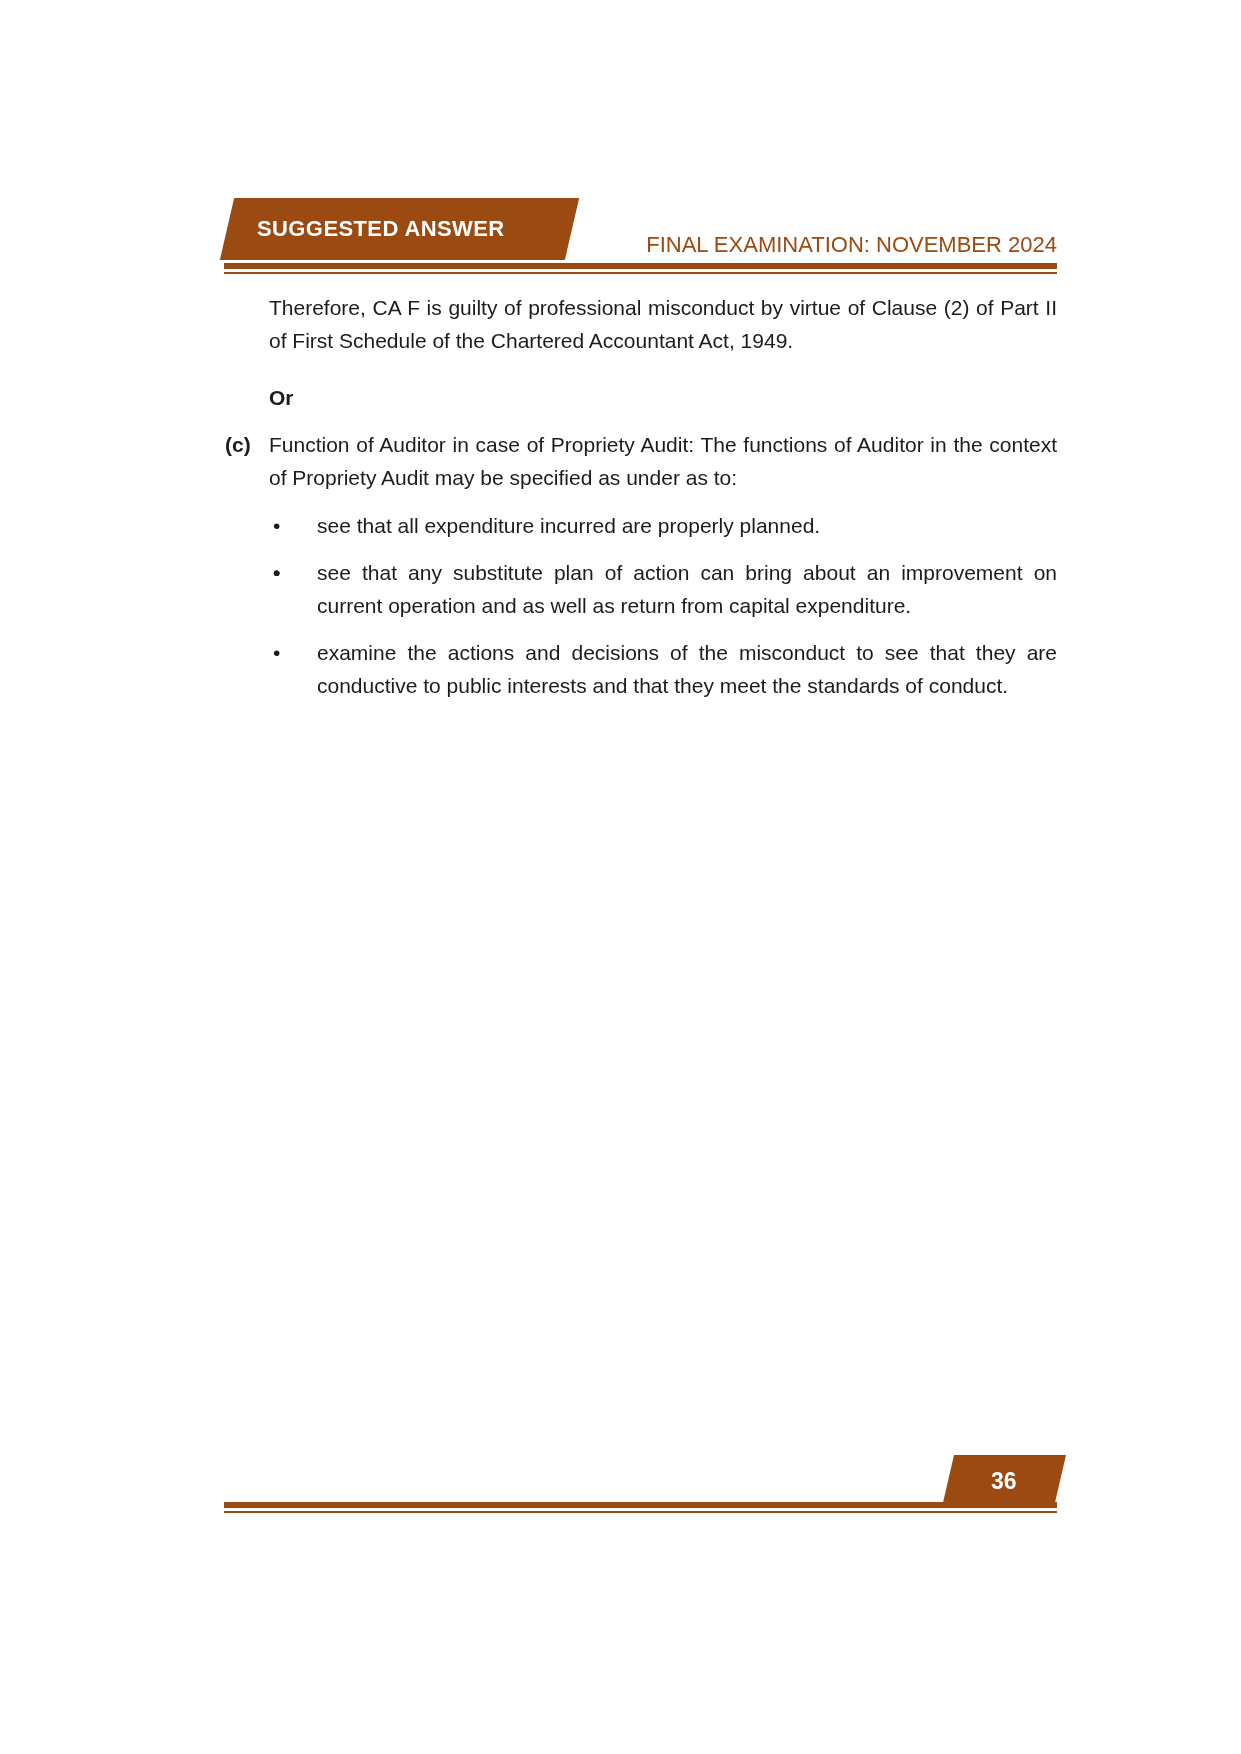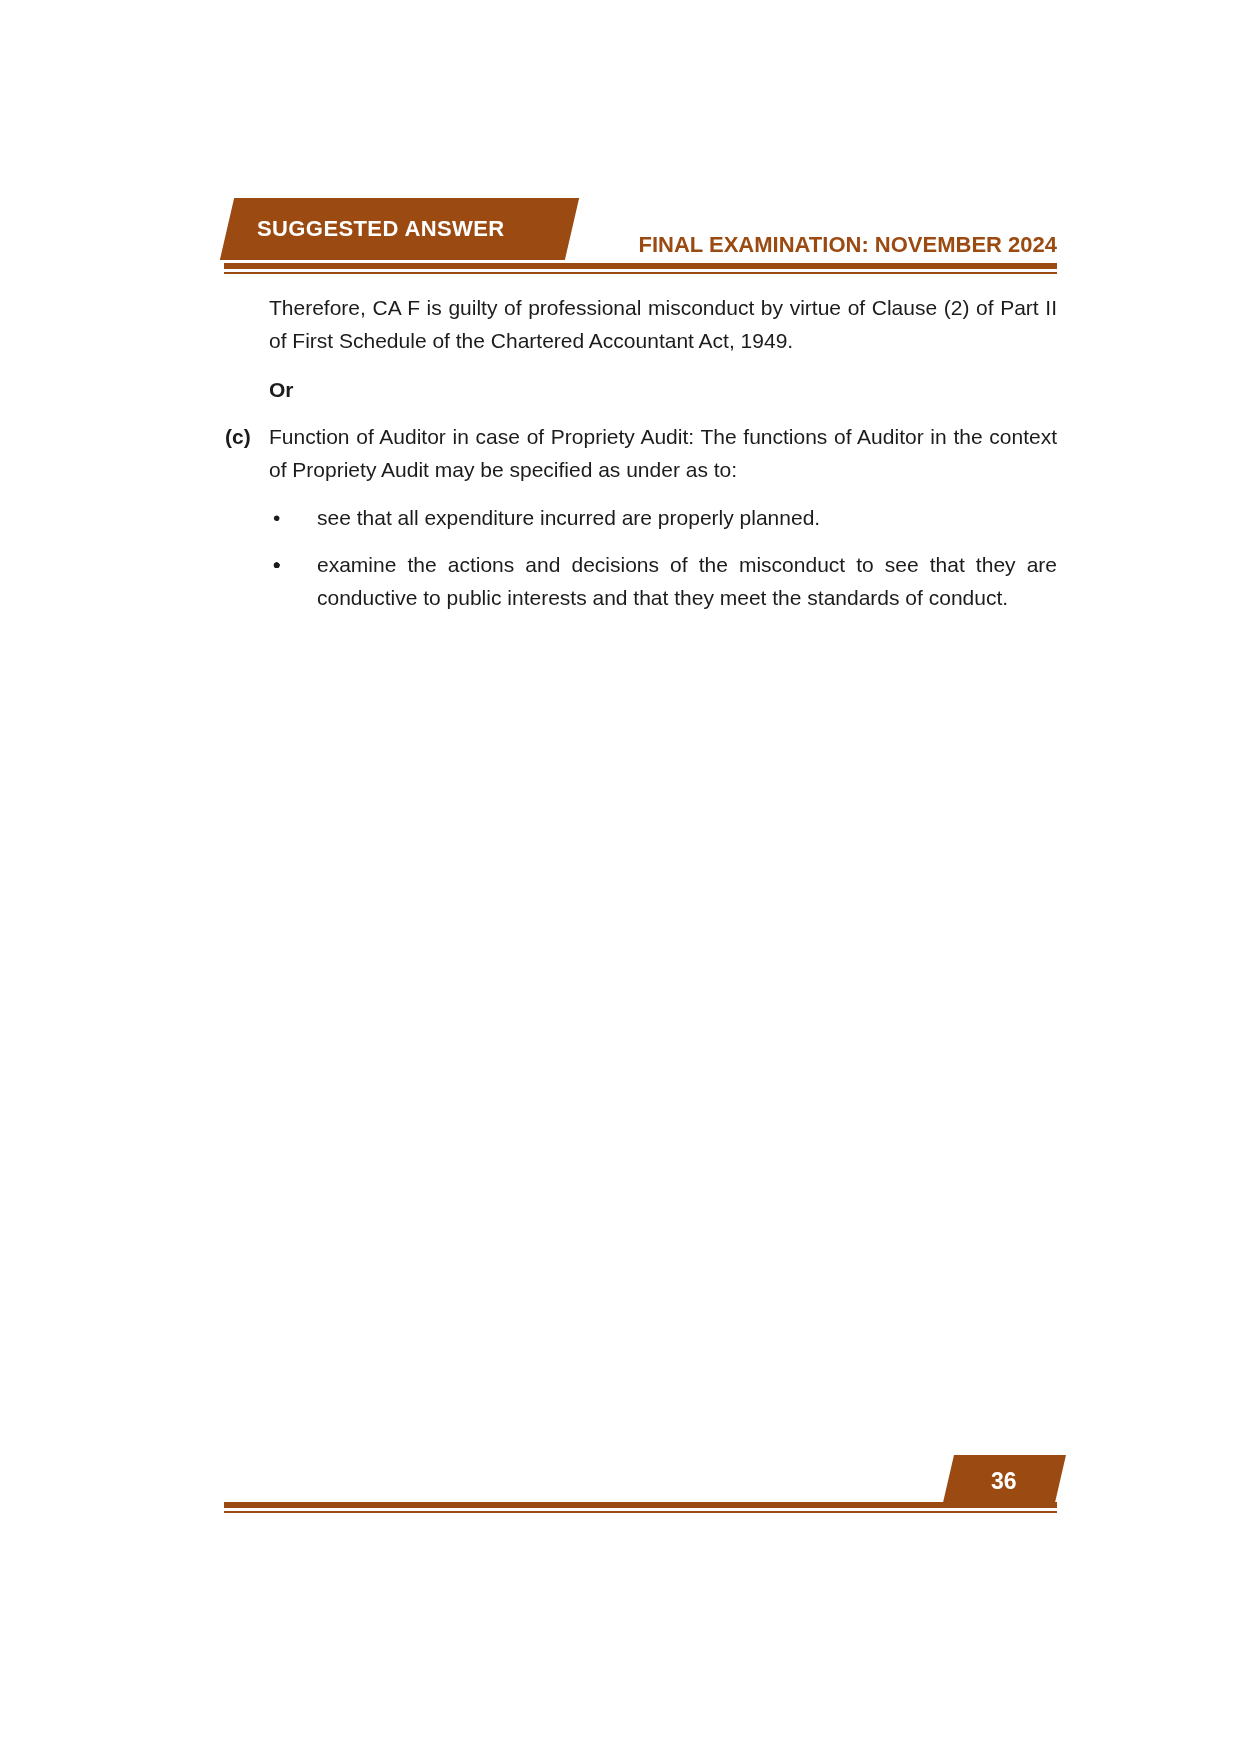--- a/index.html
+++ b/index.html
@@ -34,21 +34,21 @@
     font-size: 22px;
     letter-spacing: 0.4px;
     padding-left: 30px;
     white-space: nowrap;
   }
   .exam-title {
     position: absolute;
     right: 184px;
     top: 232px;
     color: var(--brown, #9b4a12);
-    font-weight: bold;
+    font-weight: normal;
     font-size: 22px;
     white-space: nowrap;
   }
   .rule {
     position: absolute;
     left: 224px;
     width: 833px;
   }
   .rule .thick { height: 6px; background: var(--brown, #9b4a12); }
   .rule .gap   { height: 3px; background: #ffffff; }
@@ -59,21 +59,21 @@
   .content {
     position: absolute;
     left: 269px;
     top: 291px;
     width: 788px;
     font-size: 21px;
     line-height: 33px;
   }
   .para {
     text-align: justify;
-    margin-bottom: 16px;
+    margin-bottom: 24px;
   }
   .or-divider {
     text-align: left;
     font-weight: bold;
     margin-bottom: 14px;
   }
   .answer-item {
     position: relative;
     text-align: justify;
     margin-bottom: 15px;
@@ -153,20 +153,21 @@
         <span>see that all expenditure incurred are properly planned.</span>
       </li>
       <li>
         <span class="bullet-glyph">•</span>
       </li>
       <li>
         <span class="bullet-glyph">•</span>
       </li>
       <li>
         <span class="bullet-glyph">•</span>
+        <span>see that any substitute plan of action can bring about an improvement on current operation and as well as return from capital expenditure.</span>
       </li>
       <li>
         <span class="bullet-glyph">•</span>
         <span>examine the actions and decisions of the misconduct to see that they are conductive to public interests and that they meet the standards of conduct.</span>
       </li>
     </ul>
   </div>
 
   <div class="footer-badge">
     <span class="page-number">36</span>

